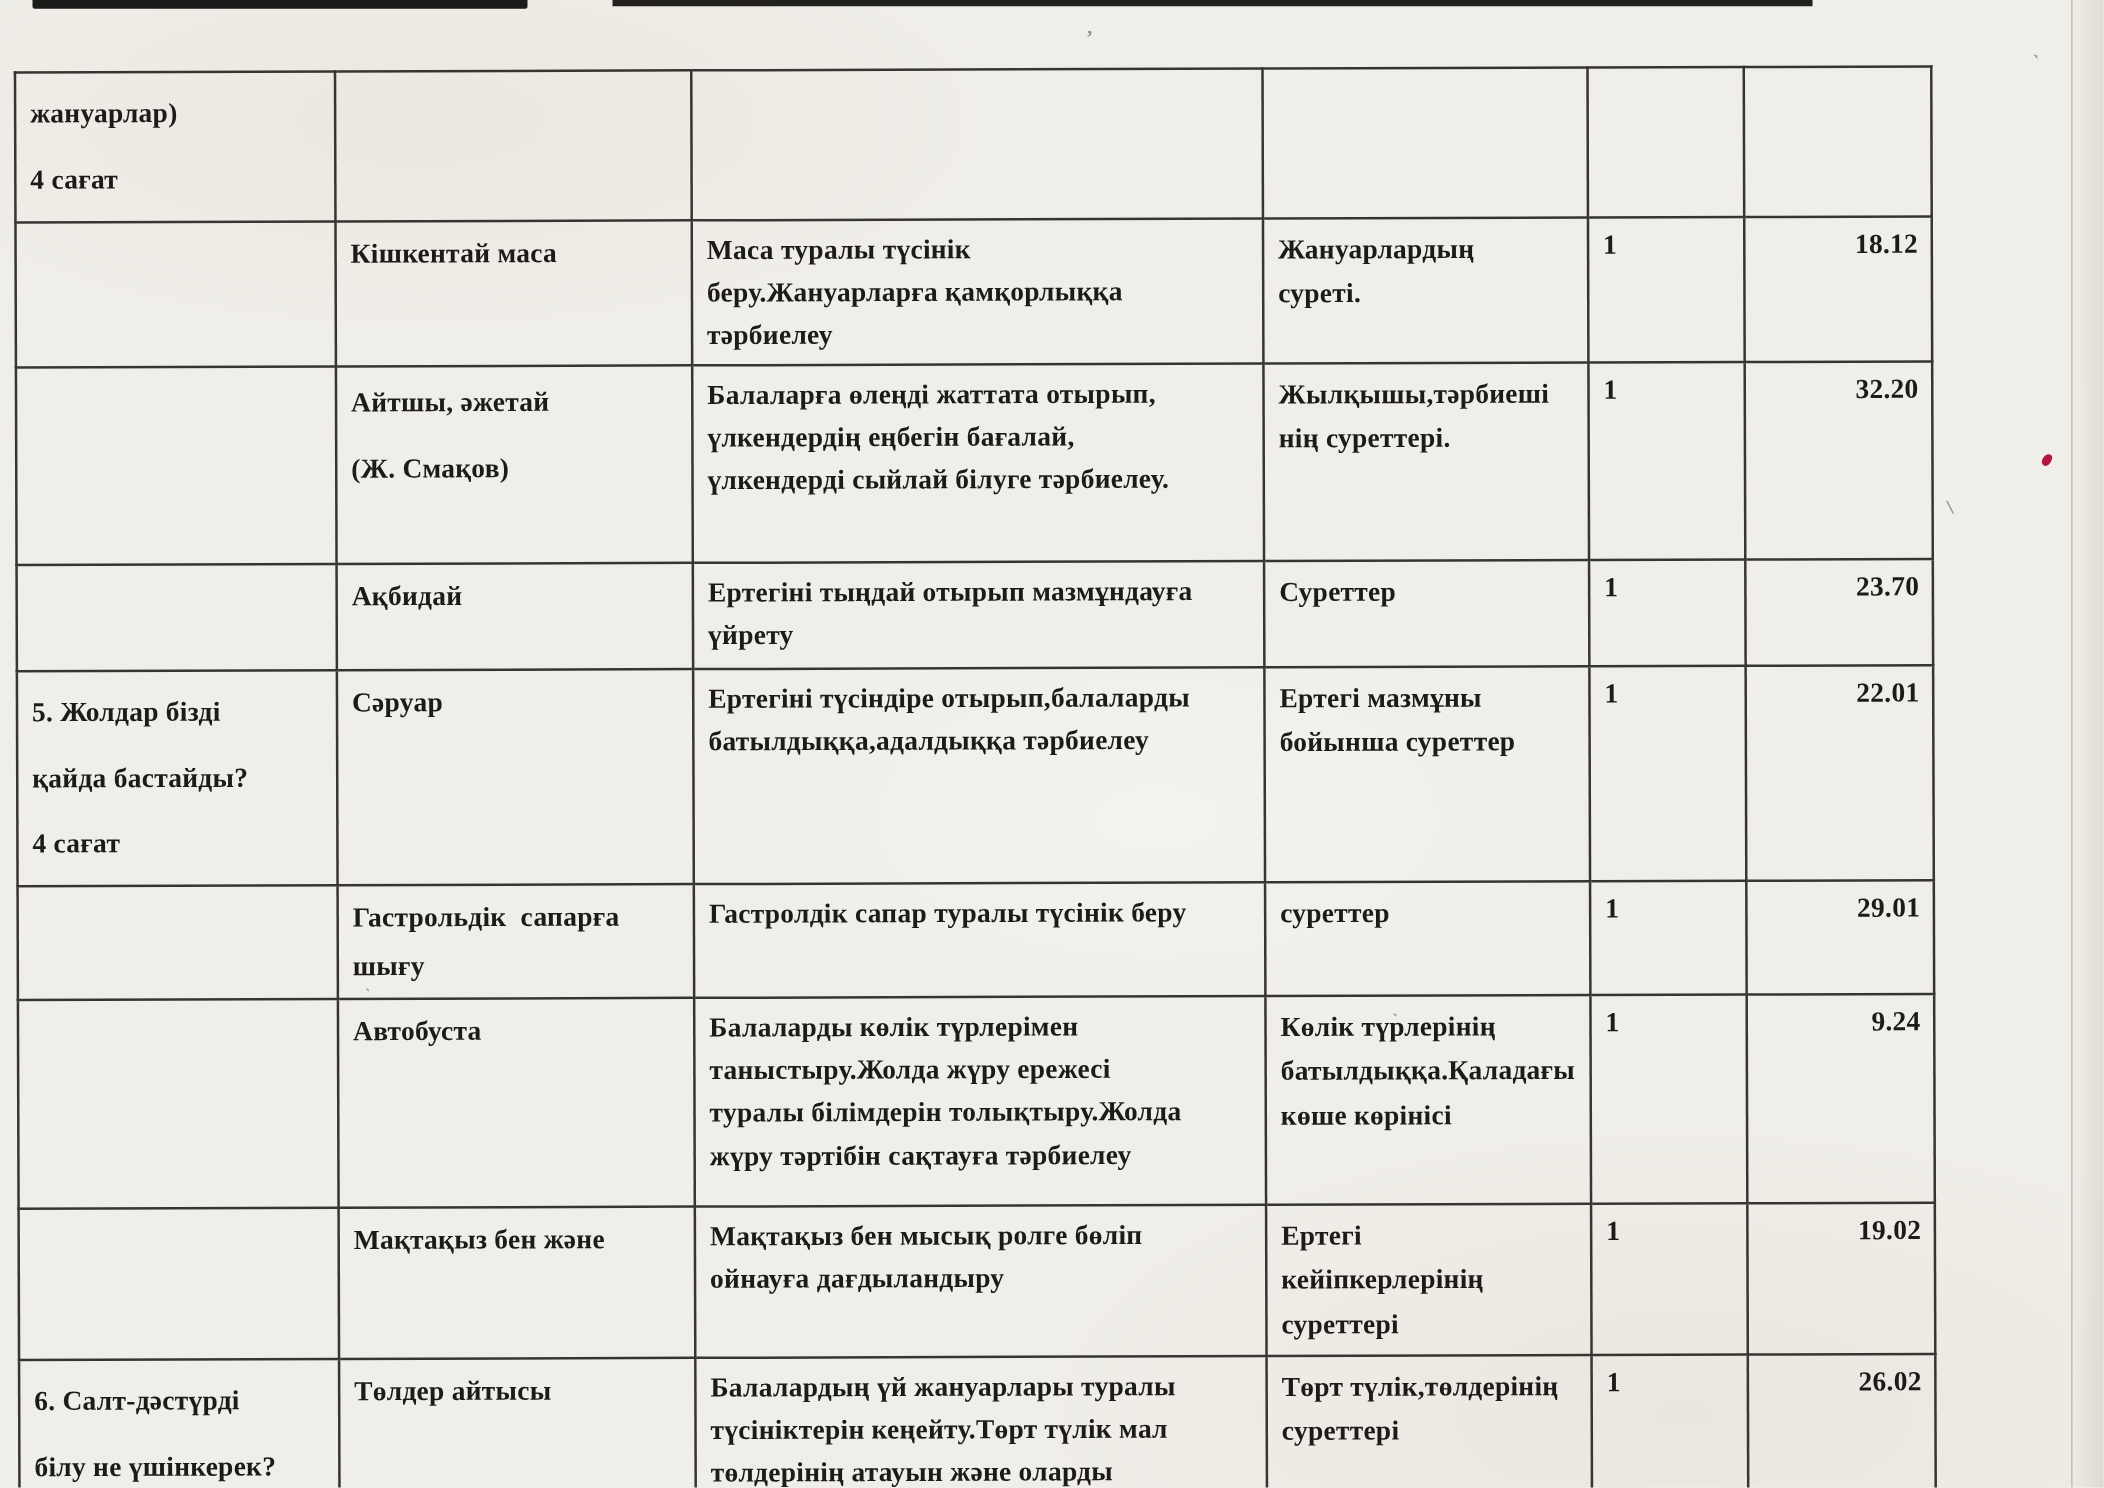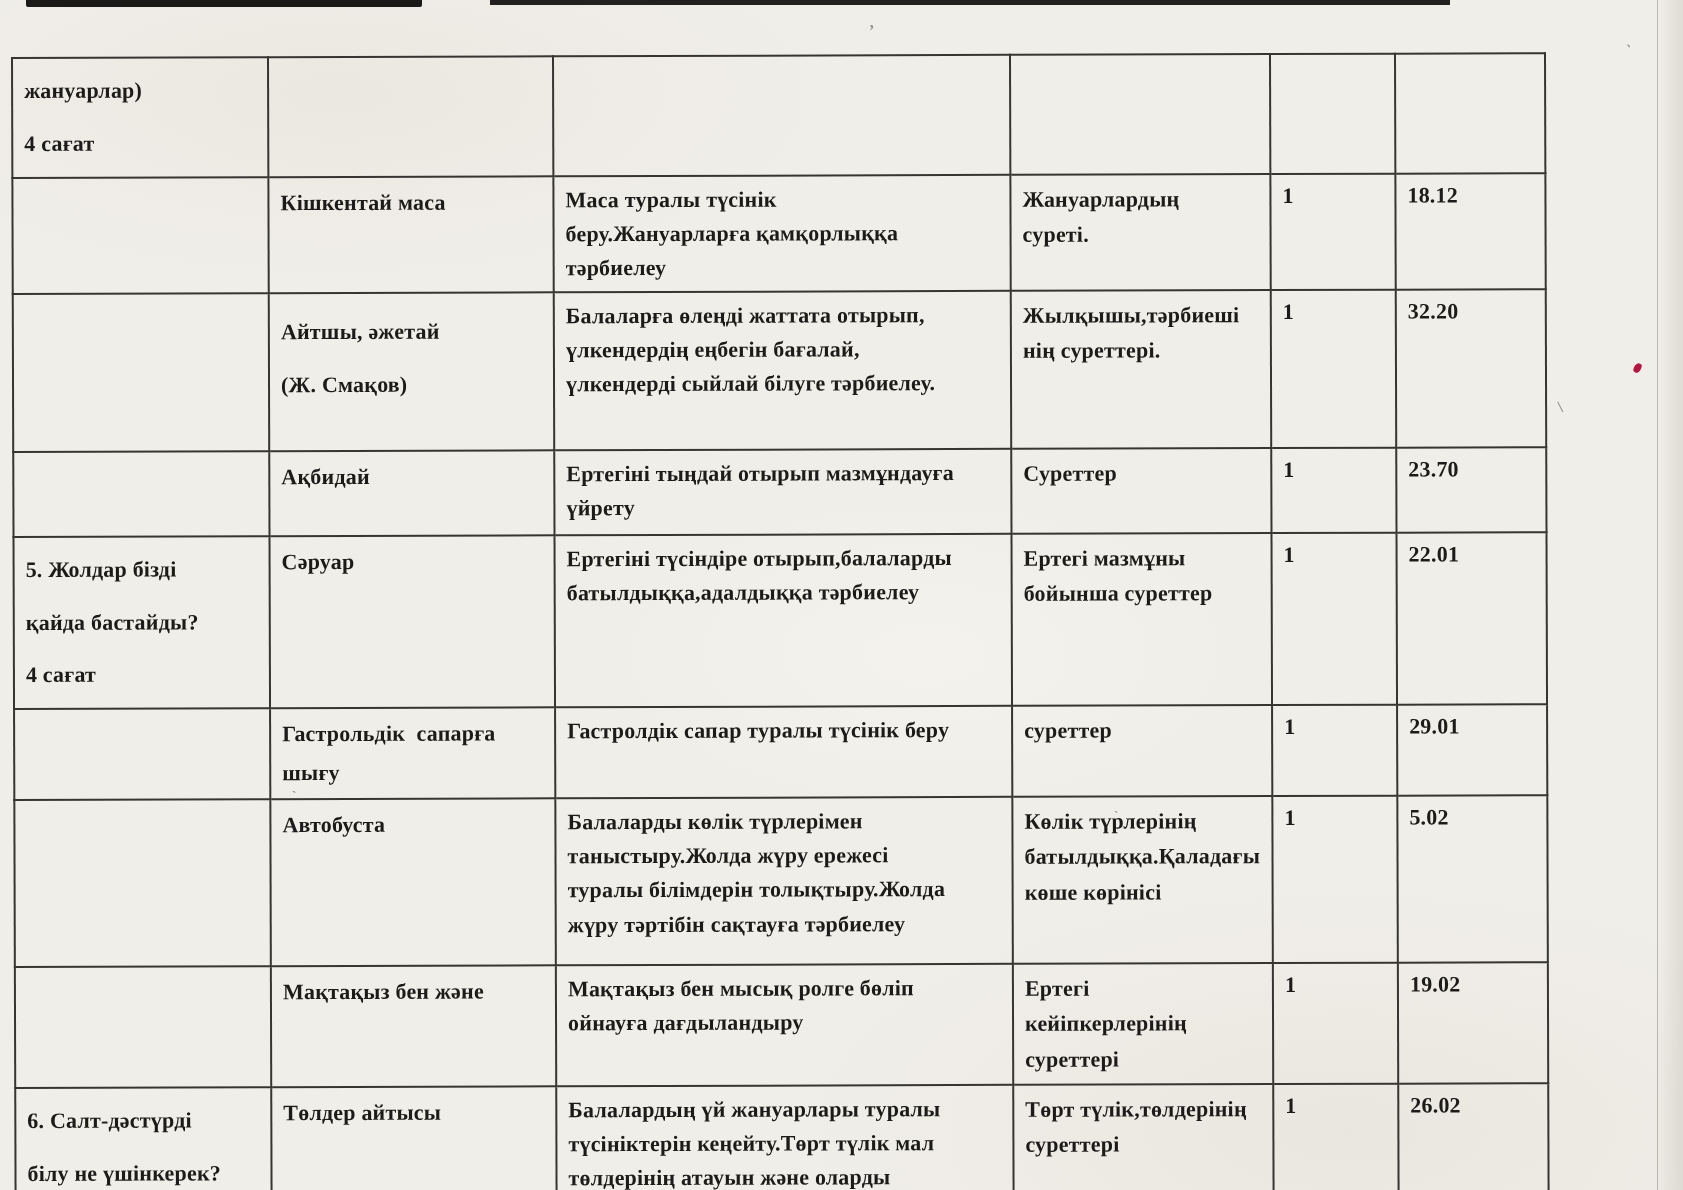--- a/index.html
+++ b/index.html
@@ -50,22 +50,22 @@
     font-size: 22px;
     white-space: pre-wrap;
     word-wrap: break-word;
     letter-spacing: 0.2px;
   }
   td.c1 { line-height: 2.4; padding-top: 2px; }
   td.c2 { line-height: 1.75; }
   td.c3 { line-height: 1.55; }
   td.c4 { line-height: 1.6; }
   td.c5 { line-height: 1.4; }
-  td.c6 { line-height: 1.4; }
-  tr.r3 td.c2 { line-height: 2.4; padding-top: 12px; }
+  td.c6 { line-height: 1.4; text-align: right; }
+  tr.r3 td.c2 { line-height: 2.4; padding-top: 2px; }
   tr.r1 { height: 105px; }
   tr.r2 { height: 112px; }
   tr.r3 { height: 158px; }
   tr.r4 { height: 85px; }
   tr.r5 { height: 150px; }
   tr.r6 { height: 90px; }
   tr.r7 { height: 167px; }
   tr.r8 { height: 121px; }
   tr.r9 { height: 99px; }
   
@@ -166,21 +166,21 @@
       <td class="c1"></td>
       <td class="c2">Автобуста</td>
       <td class="c3">Балаларды көлік түрлерімен
 таныстыру.Жолда жүру ережесі
 туралы білімдерін толықтыру.Жолда
 жүру тәртібін сақтауға тәрбиелеу</td>
       <td class="c4">Көлік түрлерінің
 батылдыққа.Қаладағы
 көше көрінісі</td>
       <td class="c5">1</td>
-      <td class="c6">5.02</td>
+      <td class="c6">9.24</td>
     </tr>
     <tr class="r8">
       <td class="c1"></td>
       <td class="c2">Мақтақыз бен және</td>
       <td class="c3">Мақтақыз бен мысық ролге бөліп
 ойнауға дағдыландыру</td>
       <td class="c4">Ертегі
 кейіпкерлерінің
 суреттері</td>
       <td class="c5">1</td>

